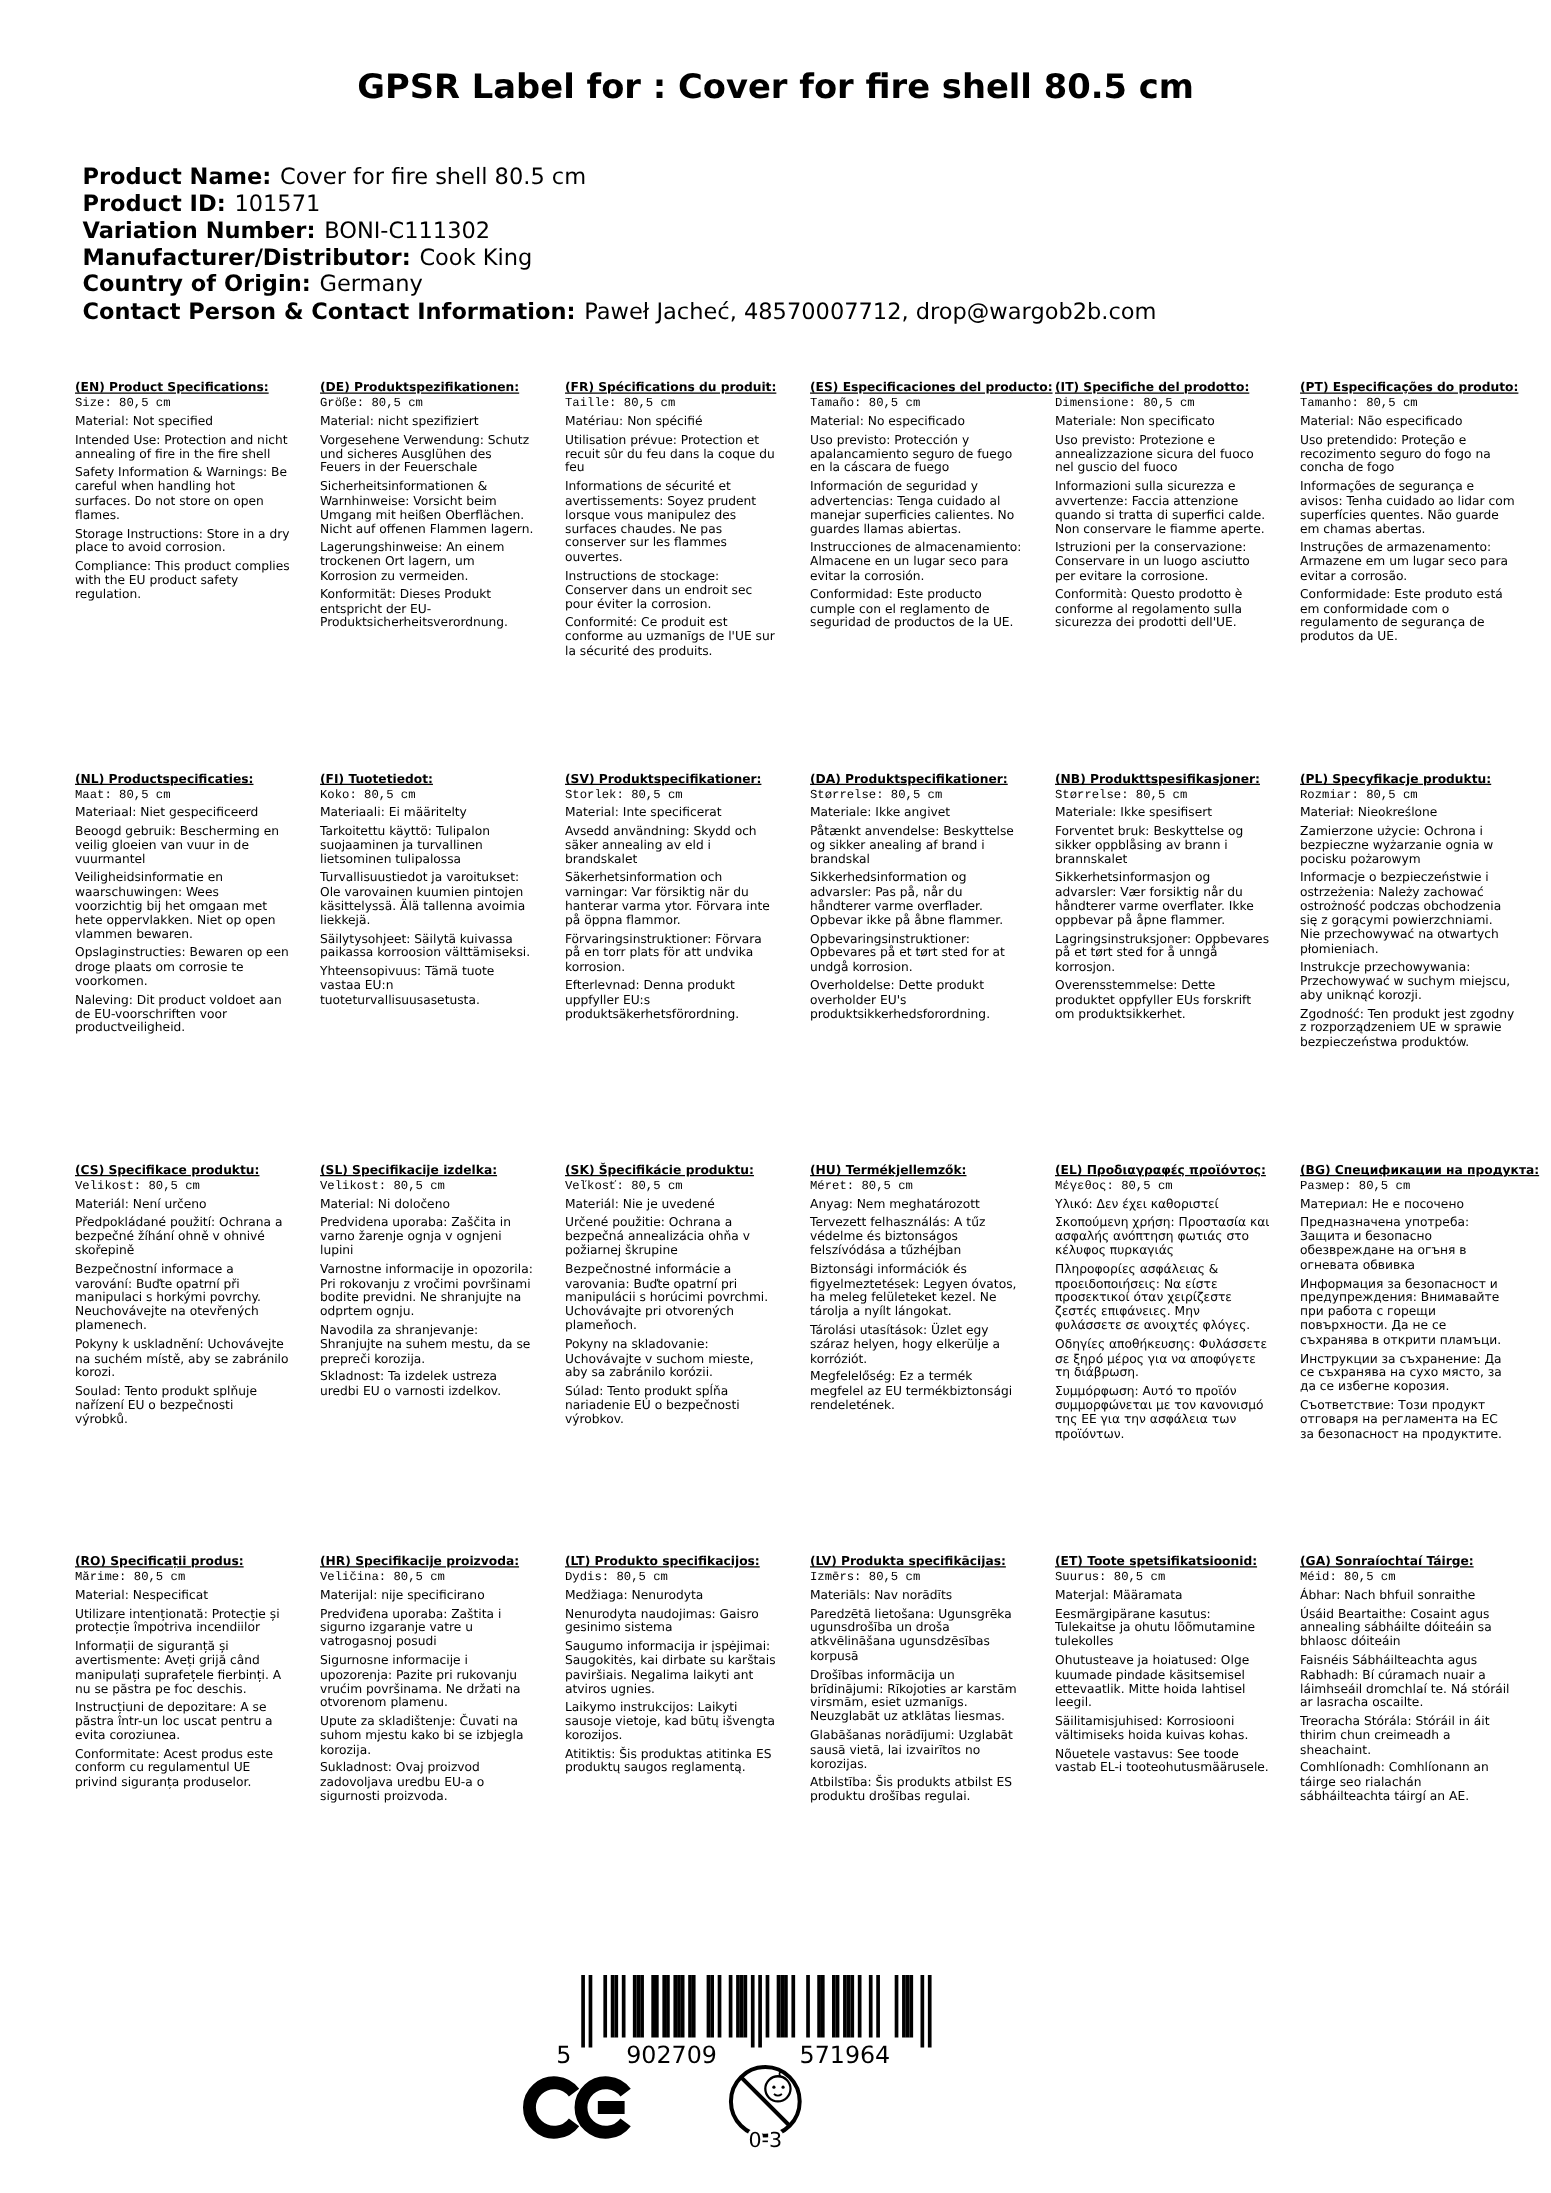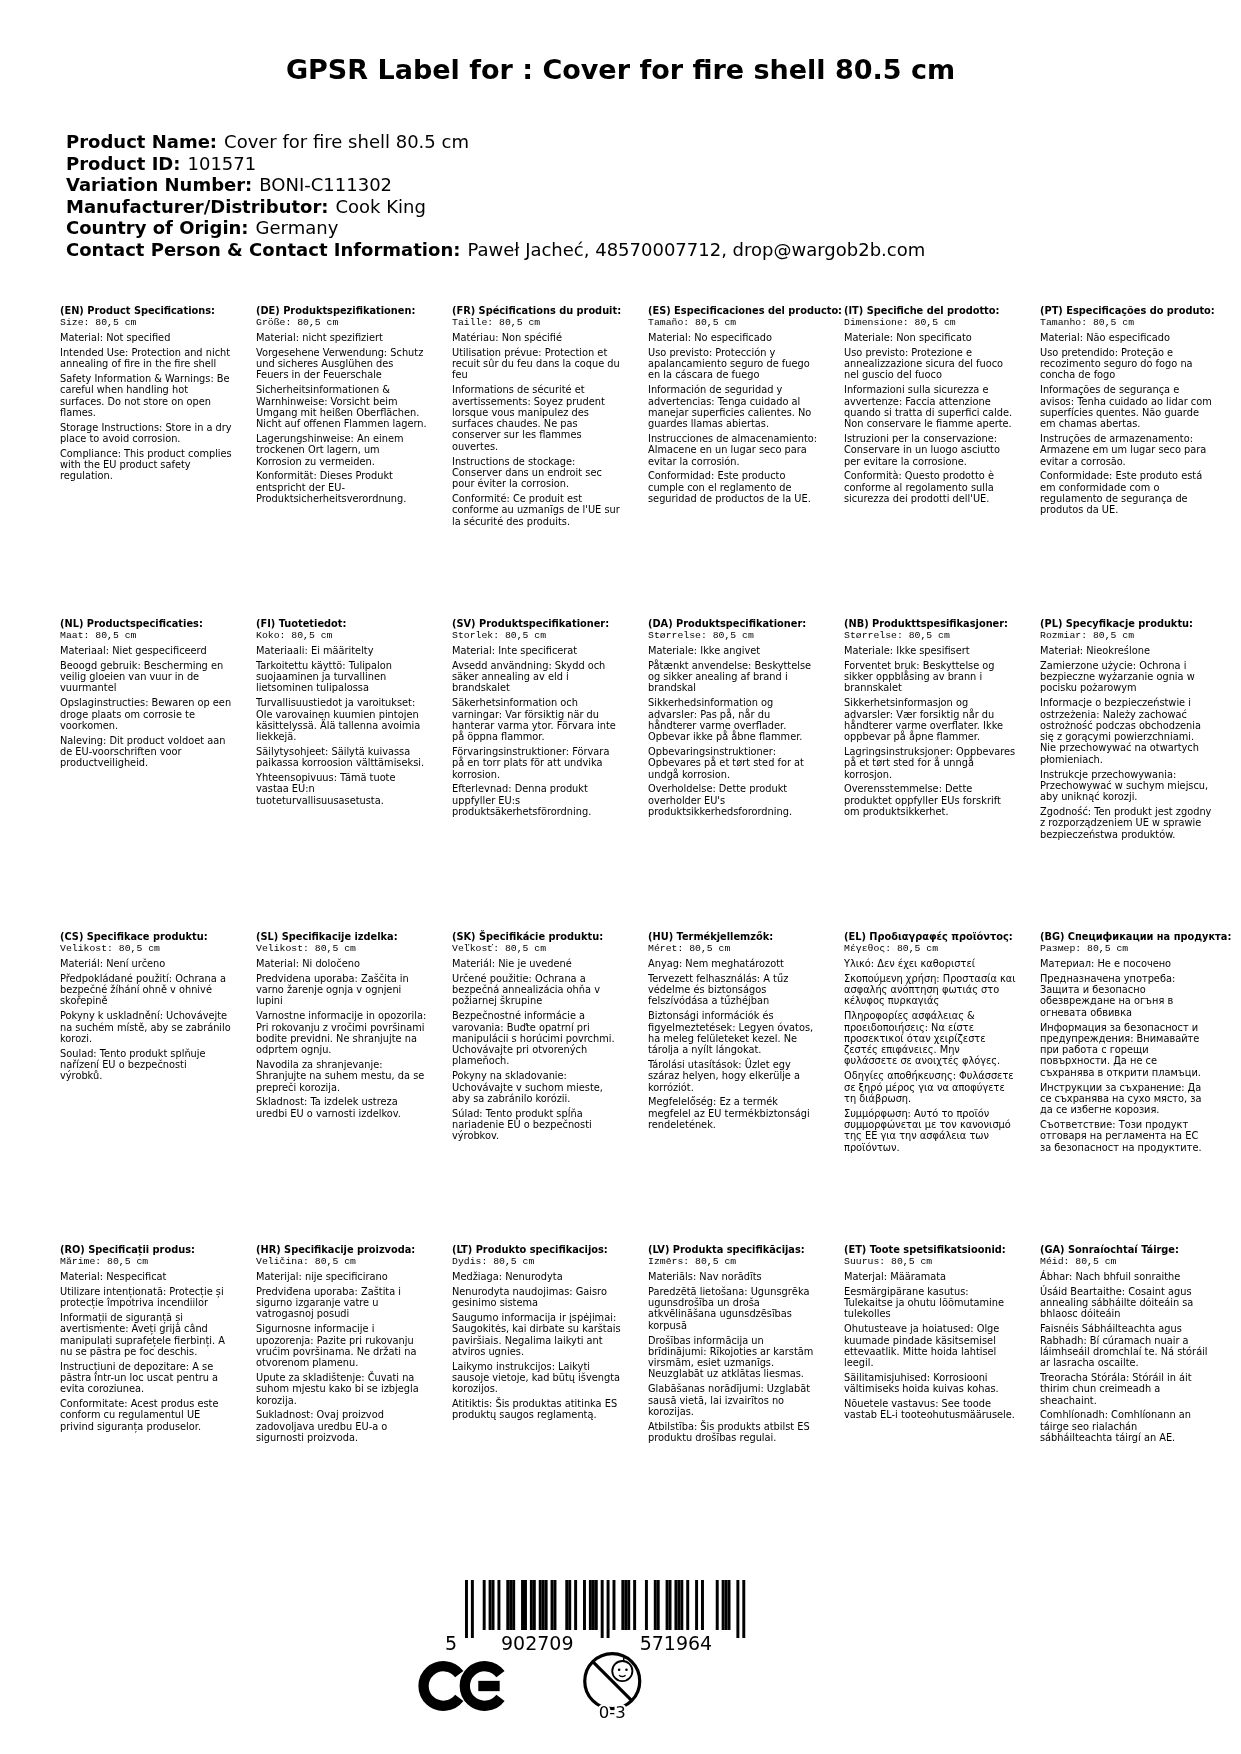--- a/index.html
+++ b/index.html
@@ -13,21 +13,21 @@
   }
   .info{position:absolute;left:66px;top:131px;font-size:18px;line-height:21.5px;}
   .info .row{white-space:nowrap;}
   .info .lbl{font-weight:bold;}
   .info .val{padding-left:7px;}
   .grid{
     position:absolute;left:60px;top:305px;
     display:grid;grid-template-columns:repeat(6,196px);grid-auto-rows:313px;
   }
   .cell{width:172px;font-size:9.8px;line-height:11.3px;}
-  .cell h3{margin:0;font-size:9.8px;font-weight:bold;white-space:nowrap;overflow:visible;}
+  .cell h3{margin:0;font-size:9.8px;font-weight:bold;white-space:nowrap;overflow:visible;text-decoration:underline;}
   .cell p{margin:3.5px 0 0 0;}
   .cell p:first-of-type{margin-top:1px;font-family:Liberation Mono, monospace;}
   .barcode{position:absolute;left:435px;top:1580px;}
   .ce{position:absolute;left:418px;top:1658px;}
   .age{position:absolute;left:582px;top:1648px;}
 </style>
 </head>
 <body>
 
 <div class="title">GPSR Label for : Cover for fire shell 80.5 cm</div>
@@ -94,20 +94,21 @@
       <p>Uso pretendido: Proteção e recozimento seguro do fogo na concha de fogo</p>
       <p>Informações de segurança e avisos: Tenha cuidado ao lidar com superfícies quentes. Não guarde em chamas abertas.</p>
       <p>Instruções de armazenamento: Armazene em um lugar seco para evitar a corrosão.</p>
       <p>Conformidade: Este produto está em conformidade com o regulamento de segurança de produtos da UE.</p>
     </div>
     <div class="cell">
       <h3>(NL) Productspecificaties:</h3>
       <p>Maat: 80,5 cm</p>
       <p>Materiaal: Niet gespecificeerd</p>
       <p>Beoogd gebruik: Bescherming en veilig gloeien van vuur in de vuurmantel</p>
+      <p>Veiligheidsinformatie en waarschuwingen: Wees voorzichtig bij het omgaan met hete oppervlakken. Niet op open vlammen bewaren.</p>
       <p>Opslaginstructies: Bewaren op een droge plaats om corrosie te voorkomen.</p>
       <p>Naleving: Dit product voldoet aan de EU-voorschriften voor productveiligheid.</p>
     </div>
     <div class="cell">
       <h3>(FI) Tuotetiedot:</h3>
       <p>Koko: 80,5 cm</p>
       <p>Materiaali: Ei määritelty</p>
       <p>Tarkoitettu käyttö: Tulipalon suojaaminen ja turvallinen lietsominen tulipalossa</p>
       <p>Turvallisuustiedot ja varoitukset: Ole varovainen kuumien pintojen käsittelyssä. Älä tallenna avoimia liekkejä.</p>
       <p>Säilytysohjeet: Säilytä kuivassa paikassa korroosion välttämiseksi.</p>
@@ -147,20 +148,21 @@
       <p>Zamierzone użycie: Ochrona i bezpieczne wyżarzanie ognia w pocisku pożarowym</p>
       <p>Informacje o bezpieczeństwie i ostrzeżenia: Należy zachować ostrożność podczas obchodzenia się z gorącymi powierzchniami. Nie przechowywać na otwartych płomieniach.</p>
       <p>Instrukcje przechowywania: Przechowywać w suchym miejscu, aby uniknąć korozji.</p>
       <p>Zgodność: Ten produkt jest zgodny z rozporządzeniem UE w sprawie bezpieczeństwa produktów.</p>
     </div>
     <div class="cell">
       <h3>(CS) Specifikace produktu:</h3>
       <p>Velikost: 80,5 cm</p>
       <p>Materiál: Není určeno</p>
       <p>Předpokládané použití: Ochrana a bezpečné žíhání ohně v ohnivé skořepině</p>
+      <p>Bezpečnostní informace a varování: Buďte opatrní při manipulaci s horkými povrchy. Neuchovávejte na otevřených plamenech.</p>
       <p>Pokyny k uskladnění: Uchovávejte na suchém místě, aby se zabránilo korozi.</p>
       <p>Soulad: Tento produkt splňuje nařízení EU o bezpečnosti výrobků.</p>
     </div>
     <div class="cell">
       <h3>(SL) Specifikacije izdelka:</h3>
       <p>Velikost: 80,5 cm</p>
       <p>Material: Ni določeno</p>
       <p>Predvidena uporaba: Zaščita in varno žarenje ognja v ognjeni lupini</p>
       <p>Varnostne informacije in opozorila: Pri rokovanju z vročimi površinami bodite previdni. Ne shranjujte na odprtem ognju.</p>
       <p>Navodila za shranjevanje: Shranjujte na suhem mestu, da se prepreči korozija.</p>

